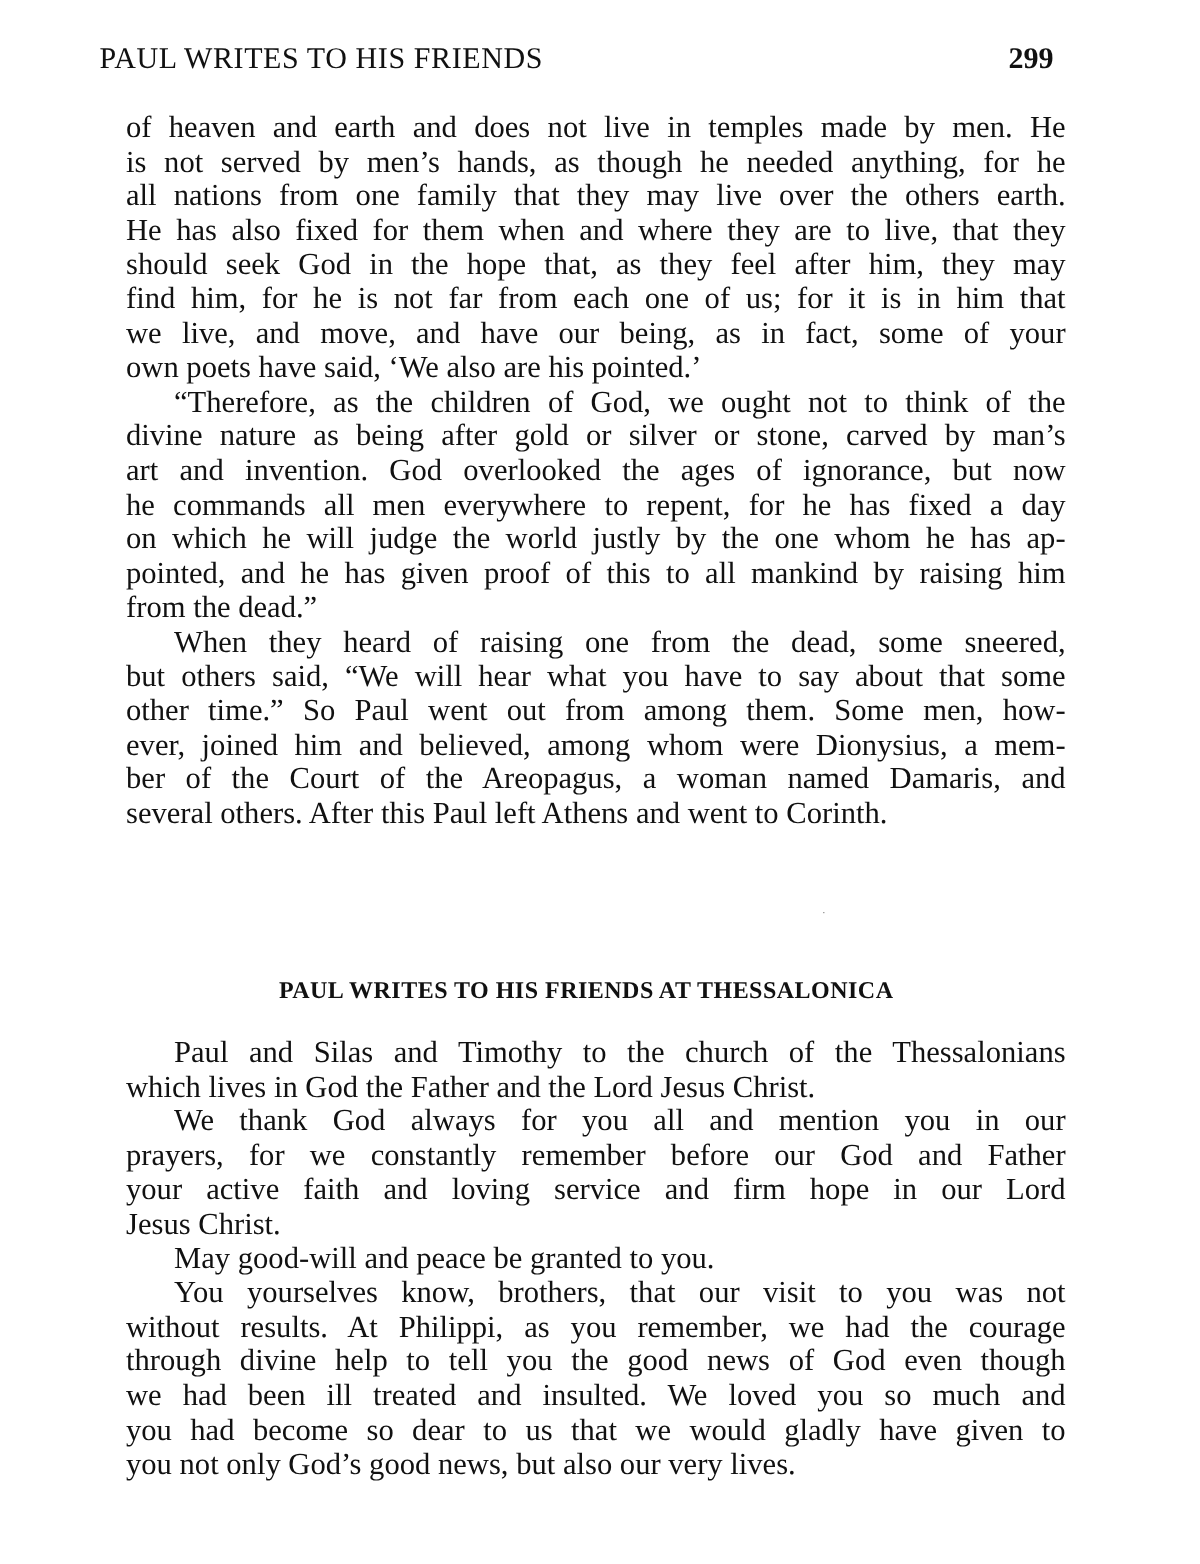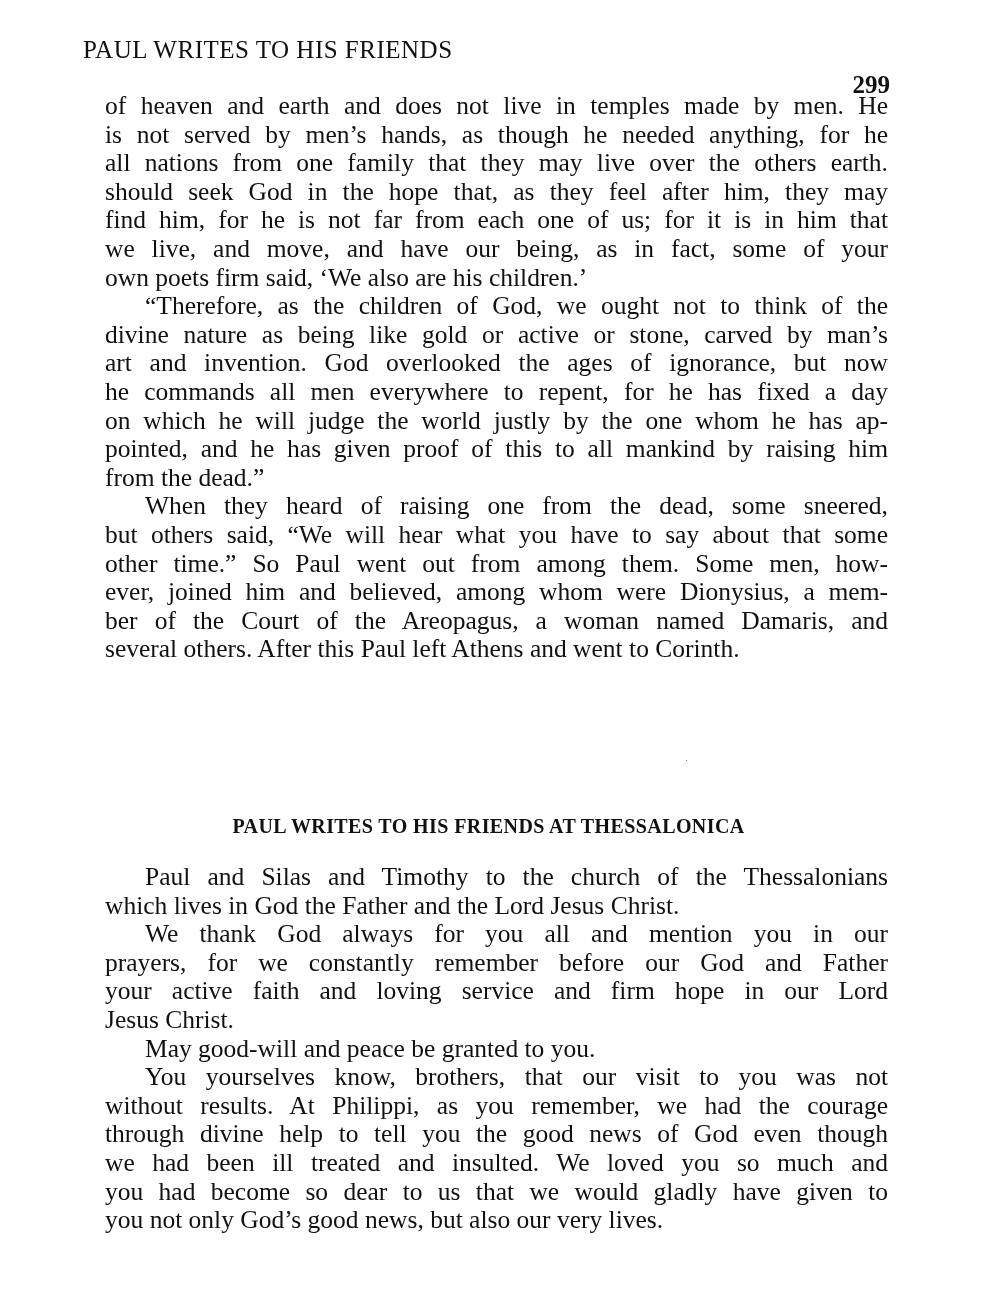--- a/index.html
+++ b/index.html
@@ -32,25 +32,24 @@
       letter-spacing: 0.5px;
       top: 0;
       padding-left: 0;
     }
     .running-title span {
       position: relative;
       left: -22px;
     }
     .page-number {
       position: absolute;
-      right: 0;
+      right: 12px;
       top: 0;
       font-size: 25px;
       font-weight: bold;
-      margin-top: 35px;
     }
     .block {
       position: absolute;
       left: 105px;
       width: 783px;
     }
     .line {
       display: block;
       height: 28.6px;
       line-height: 28.6px;
@@ -97,29 +96,30 @@
   <div class="running-title"><span>PAUL WRITES TO HIS FRIENDS</span></div>
   <div class="page-number">299</div>
 </div>
 
 <div class="block" style="top:92px;font-family:Liberation Serif, serif;">
 
   <div>
     <span class="line">of heaven and earth and does not live in temples made by men.  He</span>
     <span class="line">is not served by men’s hands, as though he needed anything, for he</span>
     <span class="line">all nations from one family that they may live over the others earth.</span>
+    <span class="line">He has also fixed for them when and where they are to live, that they</span>
     <span class="line">should seek God in the hope that, as they feel after him, they may</span>
     <span class="line">find him, for he is not far from each one of us;  for it is in him that</span>
     <span class="line">we live, and move, and have our being, as in fact, some of your</span>
-    <span class="line last">own poets firm said, ‘We also are his children.’</span>
+    <span class="line last">own poets have said, ‘We also are his pointed.’</span>
   </div>
 
   <div>
     <span class="line indent">“Therefore, as the children of God, we ought not to think of the</span>
-    <span class="line">divine nature as being like gold or active or stone, carved by man’s</span>
+    <span class="line">divine nature as being after gold or silver or stone, carved by man’s</span>
     <span class="line">art and invention.  God overlooked the ages of ignorance, but now</span>
     <span class="line">he commands all men everywhere to repent, for he has fixed a day</span>
     <span class="line">on which he will judge the world justly by the one whom he has ap-</span>
     <span class="line">pointed, and he has given proof of this to all mankind by raising him</span>
     <span class="line last">from the dead.”</span>
   </div>
 
   <div>
     <span class="line indent">When they heard of raising one from the dead, some sneered,</span>
     <span class="line">but others said, “We will hear what you have to say about that some</span>

